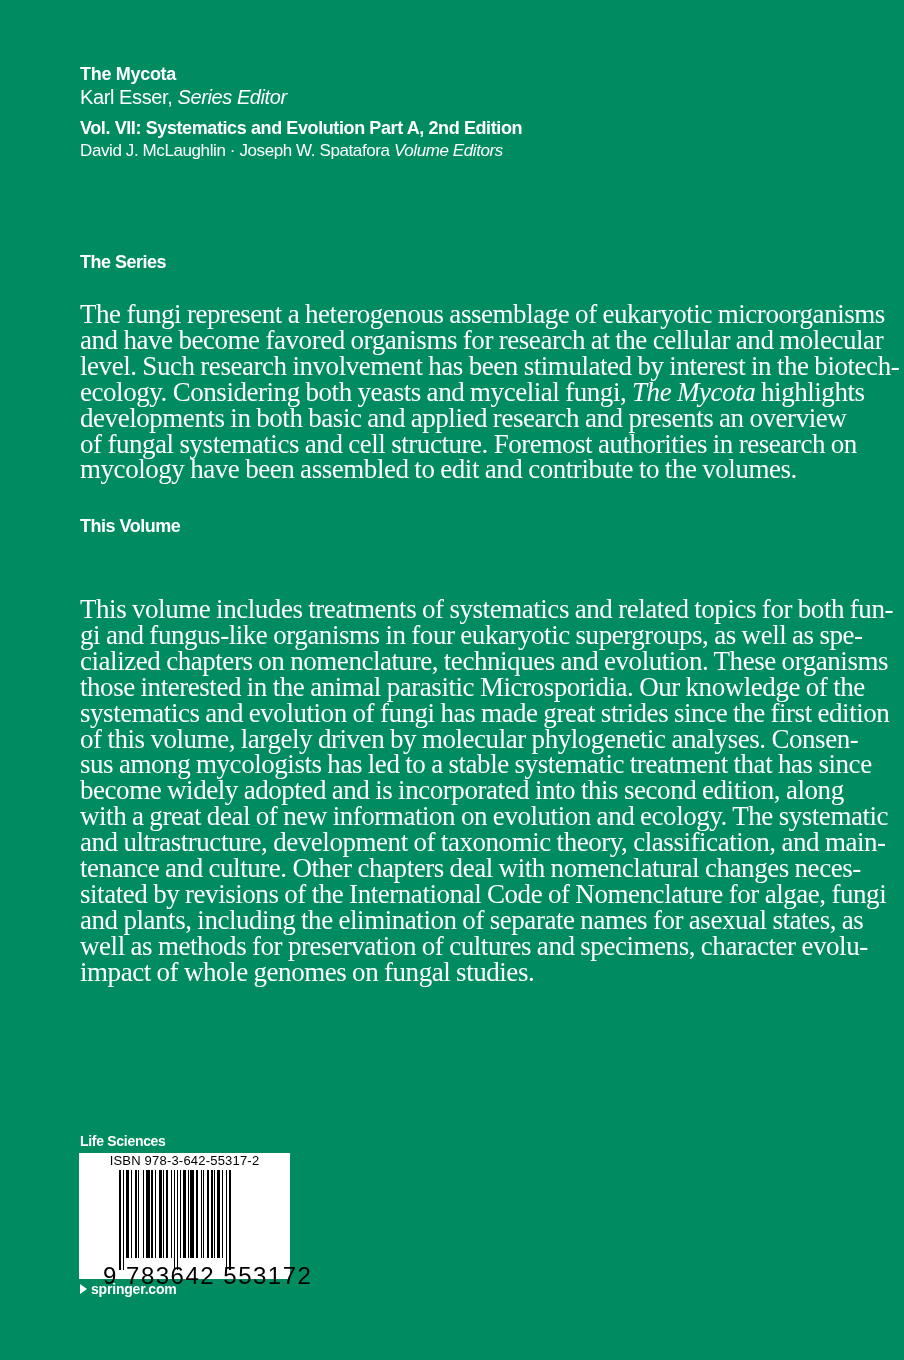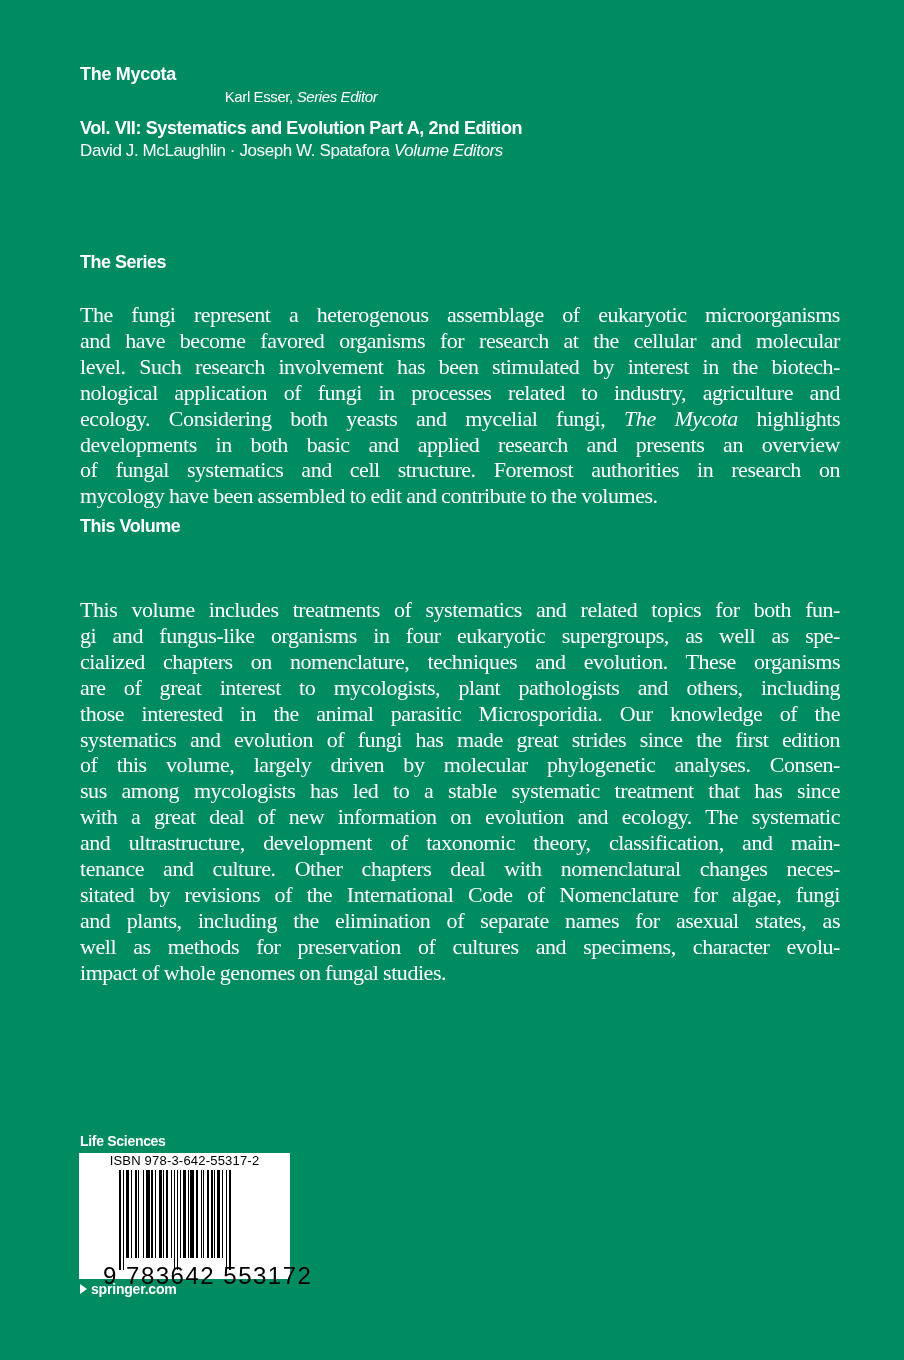--- a/index.html
+++ b/index.html
@@ -25,24 +25,23 @@
       left: 80px;
       top: 62px;
     }
     .series-title {
       font-weight: bold;
       font-size: 18px;
       line-height: 24px;
       letter-spacing: -0.3px;
     }
     .series-editor {
-      font-size: 15px;
+      font-size: 20px;
       line-height: 22px;
       letter-spacing: -0.4px;
-      text-align: center;
     }
     .volume-title {
       font-weight: bold;
       font-size: 18px;
       line-height: 24px;
       margin-top: 8px;
       letter-spacing: -0.4px;
     }
     .volume-editors {
       font-size: 17px;
@@ -53,21 +52,21 @@
       position: absolute;
       left: 80px;
       font-weight: bold;
       font-size: 18px;
       letter-spacing: -0.5px;
     }
     .para {
       position: absolute;
       left: 80px;
       width: 760px;
-      font-size: 22px;
+      font-size: 27px;
       line-height: 25.9px;
       letter-spacing: -0.45px;
       word-spacing: -0.5px;
     }
     .para .line {
       display: block;
       white-space: nowrap;
       text-align: justify;
       text-align-last: justify;
     }
@@ -154,38 +153,37 @@
   <div class="volume-title">Vol. VII: Systematics and Evolution Part A, 2nd Edition</div>
   <div class="volume-editors"><span>David J. McLaughlin · Joseph W. Spatafora </span> <i>Volume Editors</i></div>
 </div>
 
 <div class="section-heading sans" style="top:252px;text-align:right;">The Series</div>
 
 <div class="para serif" style="top:302px;">
   <span class="line">The fungi represent a heterogenous assemblage of eukaryotic microorganisms</span>
   <span class="line">and have become favored organisms for research at the cellular and molecular</span>
   <span class="line">level. Such research involvement has been stimulated by interest in the biotech-</span>
-  <span class="line">nological application of fungi in processes related to industry, agriculture and</span>
   <span class="line"><span>ecology. Considering both yeasts and mycelial fungi, </span><i>The Mycota</i><span> highlights</span></span>
   <span class="line">developments in both basic and applied research and presents an overview</span>
   <span class="line">of fungal systematics and cell structure. Foremost authorities in research on</span>
   <span class="line last">mycology have been assembled to edit and contribute to the volumes.</span>
 </div>
 
 <div class="section-heading sans" style="top:516px;">This Volume</div>
 
 <div class="para serif" style="top:597px;">
   <span class="line">This volume includes treatments of systematics and related topics for both fun-</span>
   <span class="line">gi and fungus-like organisms in four eukaryotic supergroups, as well as spe-</span>
   <span class="line">cialized chapters on nomenclature, techniques and evolution. These organisms</span>
-  <span class="line">are of great interest to mycologists, plant pathologists and others, including</span>
   <span class="line">those interested in the animal parasitic Microsporidia. Our knowledge of the</span>
   <span class="line">systematics and evolution of fungi has made great strides since the first edition</span>
   <span class="line">of this volume, largely driven by molecular phylogenetic analyses. Consen-</span>
   <span class="line">sus among mycologists has led to a stable systematic treatment that has since</span>
+  <span class="line">become widely adopted and is incorporated into this second edition, along</span>
   <span class="line">with a great deal of new information on evolution and ecology. The systematic</span>
   <span class="line">and ultrastructure, development of taxonomic theory, classification, and main-</span>
   <span class="line">tenance and culture. Other chapters deal with nomenclatural changes neces-</span>
   <span class="line">sitated by revisions of the International Code of Nomenclature for algae, fungi</span>
   <span class="line">and plants, including the elimination of separate names for asexual states, as</span>
   <span class="line">well as methods for preservation of cultures and specimens, character evolu-</span>
   <span class="line last">impact of whole genomes on fungal studies.</span>
 </div>
 
 <div class="footer-label sans">Life Sciences</div>

